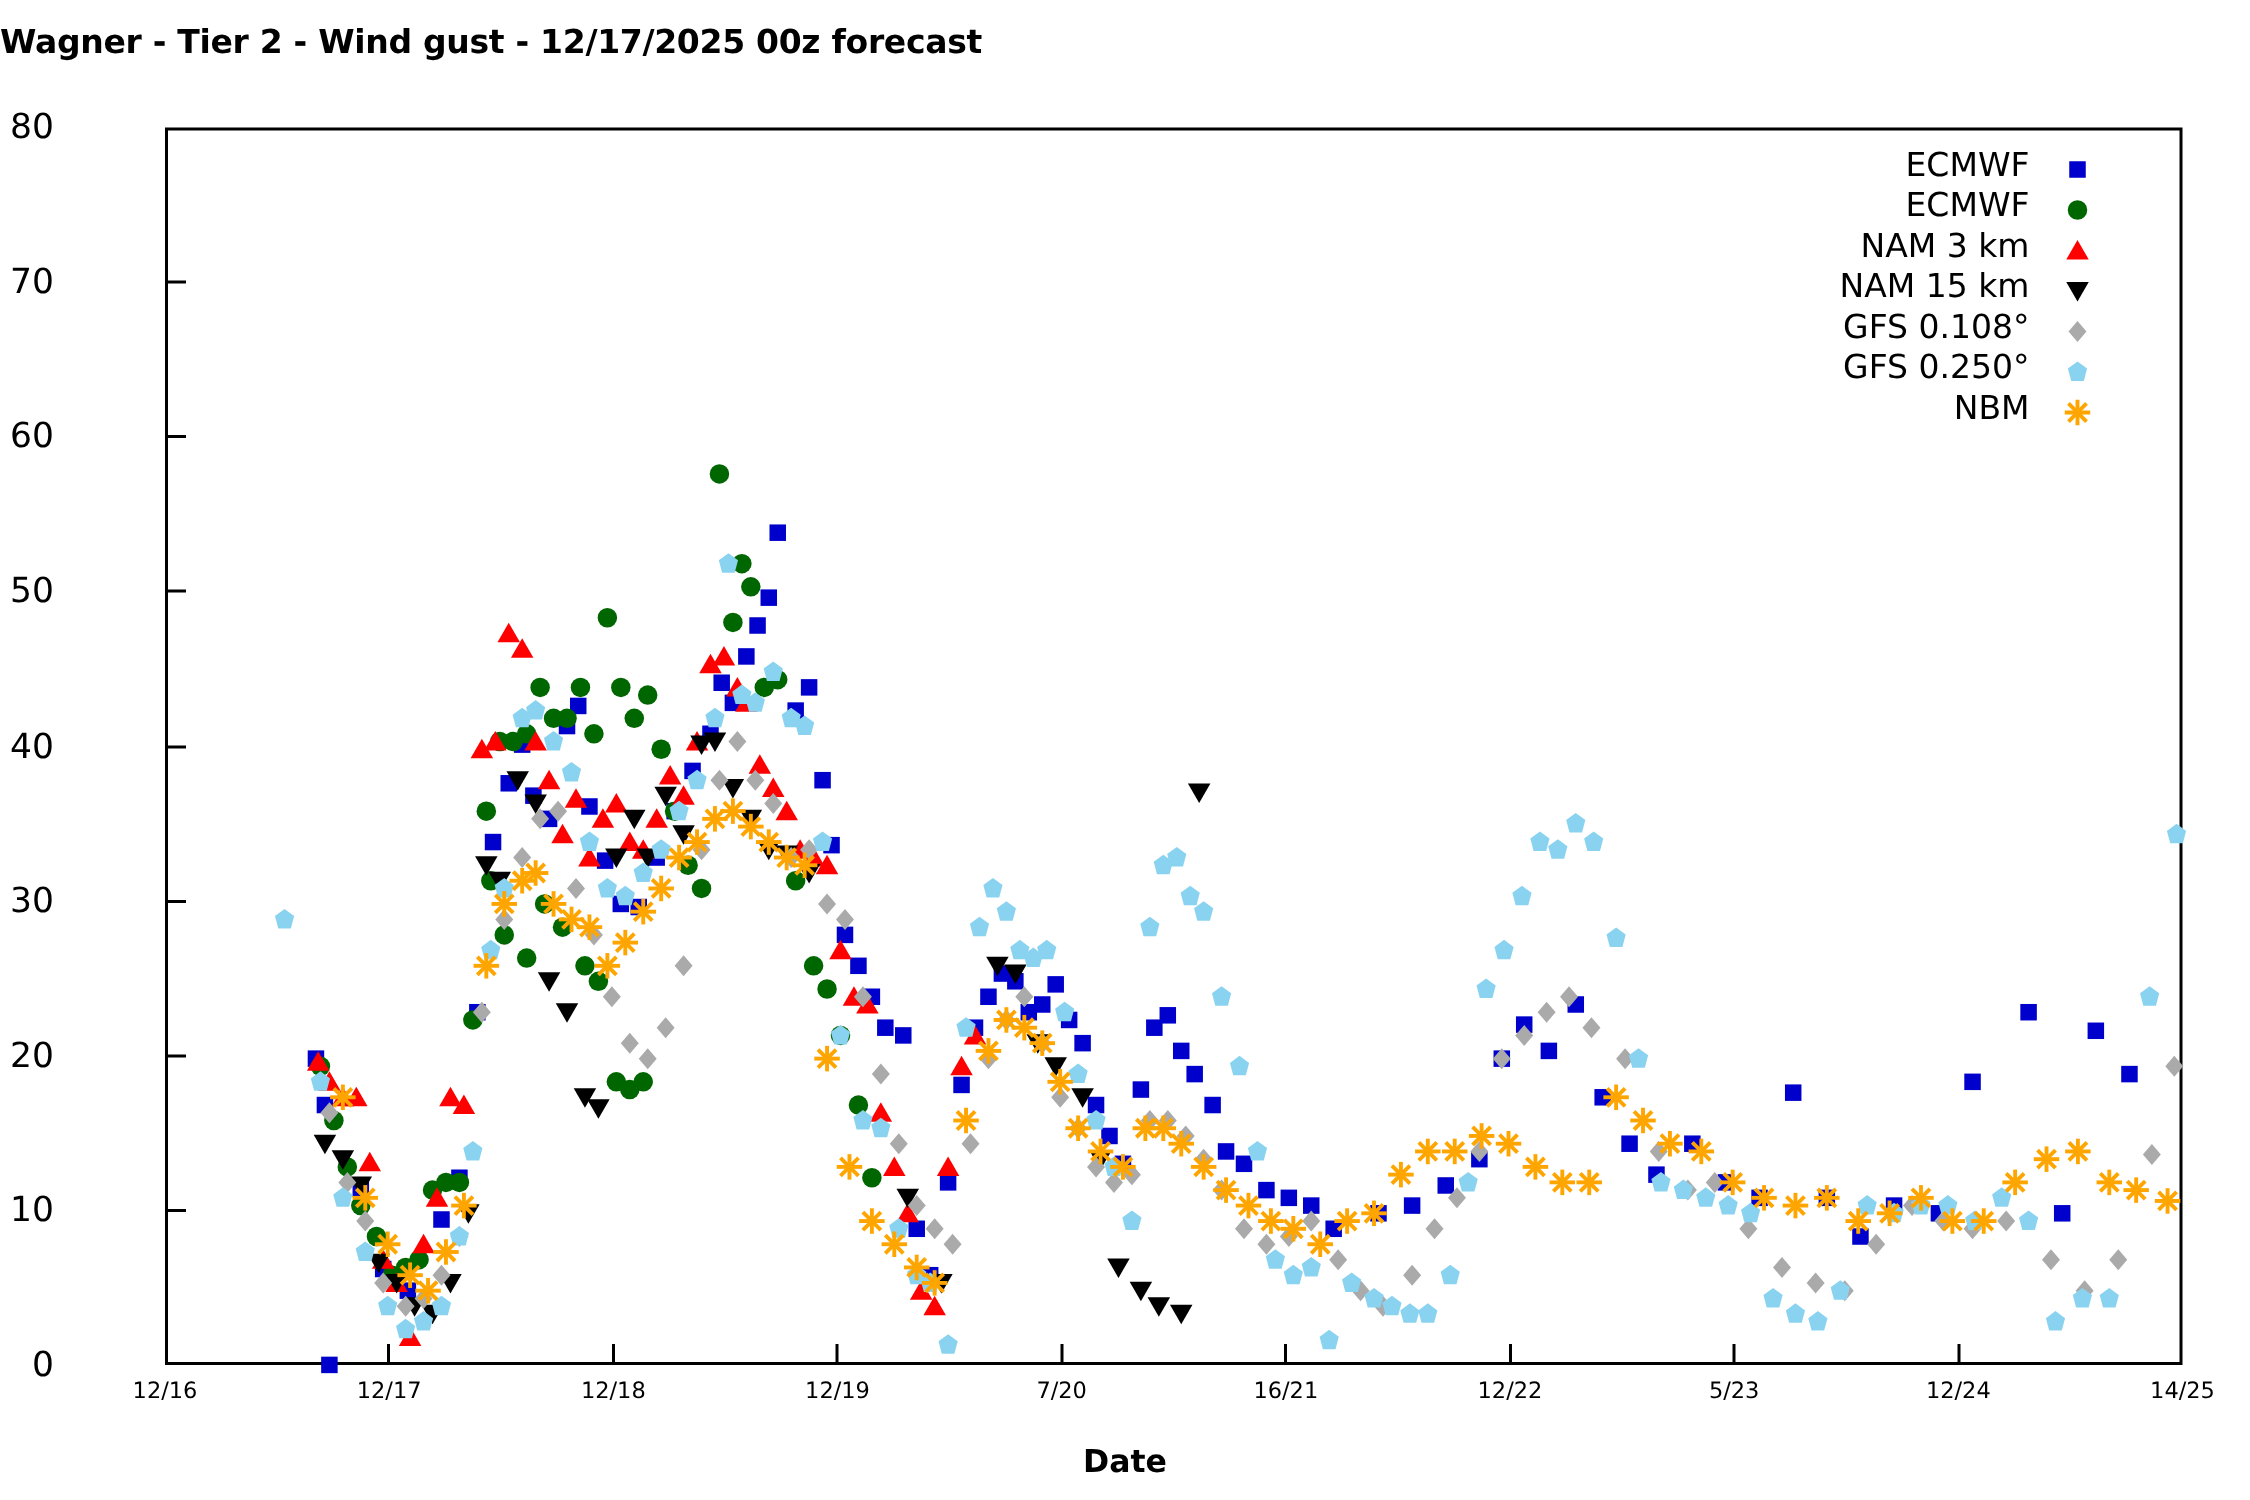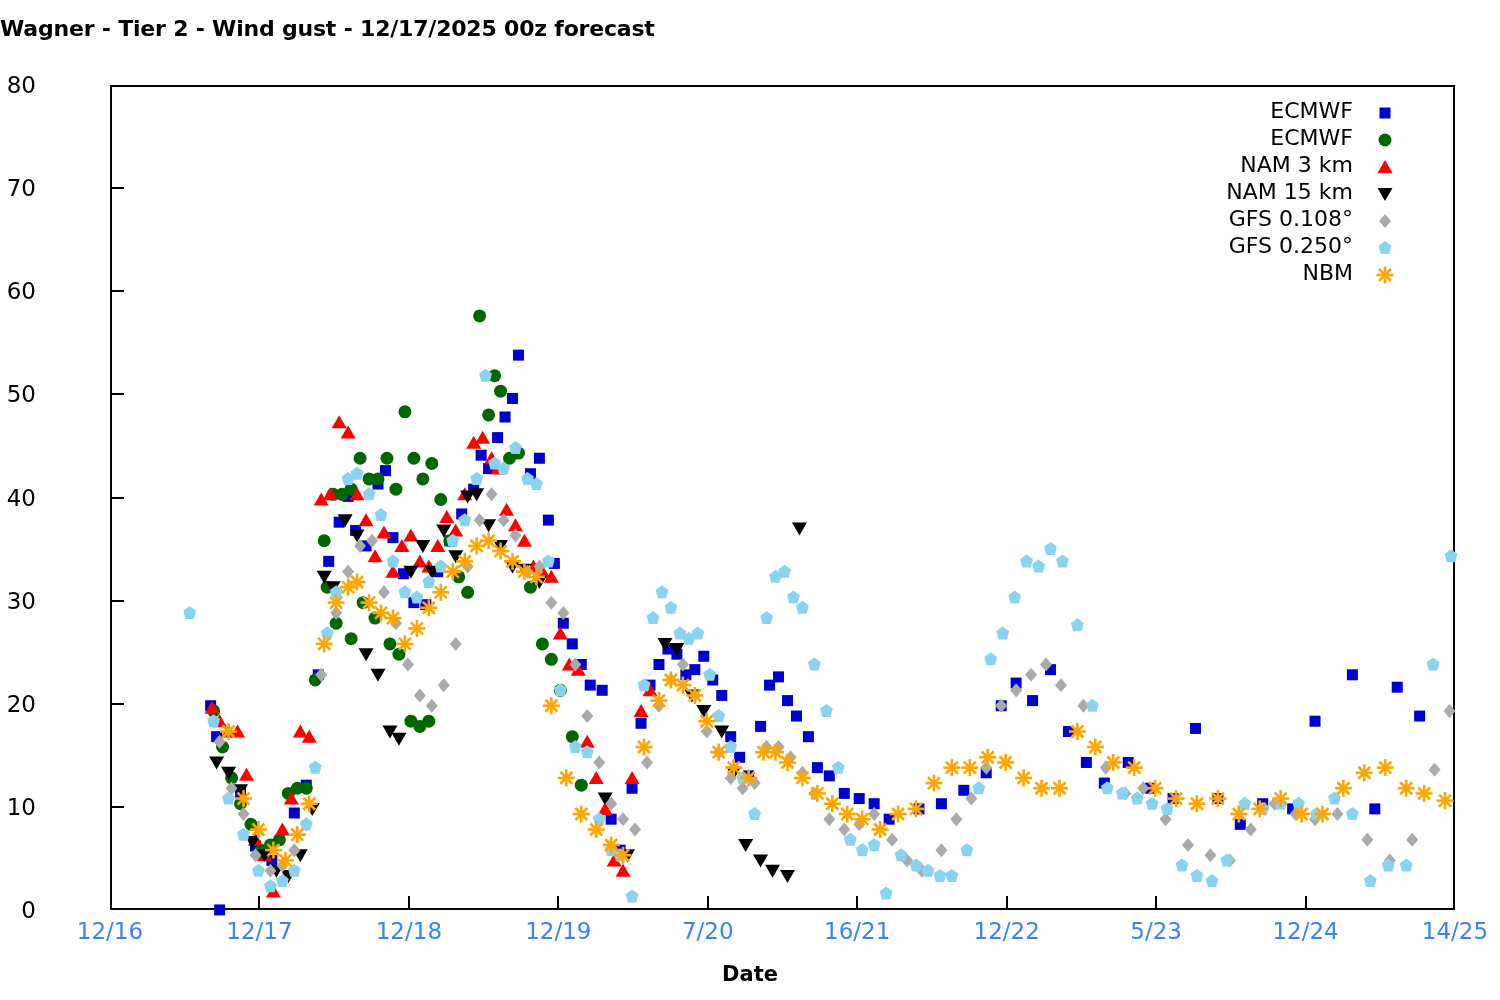--- a/index.html
+++ b/index.html
@@ -5,21 +5,21 @@
   html,body{margin:0;padding:0;background:#fff;}
   body{width:1500px;height:1000px;font-family:"DejaVu Sans",sans-serif;position:relative;overflow:hidden;}
   #root{position:absolute;inset:0;}
   #title{position:absolute;left:0;right:0;top:16px;text-align:left;font-weight:bold;font-size:22px;color:#000;
          font-family:"DejaVu Sans",sans-serif;letter-spacing:-0.2px;}
   #plot{position:absolute;left:110px;top:85px;width:1345px;height:825px;border:2px solid #000;box-sizing:border-box;background:#fff;}
   #markers{position:absolute;inset:0;overflow:visible;}
   .ytick{position:absolute;right:1464px;transform:translateY(-50%);font-size:23px;color:#000;
          font-family:"DejaVu Sans",sans-serif;white-space:nowrap;text-align:right;width:60px;}
   .ytickmark{position:absolute;left:110px;width:14px;height:2px;background:#000;}
-  .xtick{position:absolute;top:918px;transform:translateX(-50%);font-size:23px;color:#3b82f6;
+  .xtick{position:absolute;top:918px;transform:translateX(-50%);font-size:15px;color:#000000;
          font-family:"DejaVu Sans",sans-serif;white-space:nowrap;}
   .xtickmark{position:absolute;top:896px;width:2px;height:14px;background:#000;}
   #ylabel{position:absolute;left:-2px;top:50%;transform:translateY(-50%) rotate(-90deg);transform-origin:center;
           font-size:21px;font-weight:bold;color:#000;white-space:nowrap;}
   #ylabel-wrap{position:absolute;left:8px;top:0;height:1000px;width:34px;}
   #xlabel{position:absolute;left:0;right:0;top:962px;text-align:center;font-size:21px;font-weight:bold;color:#000;}
   #legend{position:absolute;left:1180px;top:96px;width:215px;}
   .legrow{display:flex;align-items:flex-end;justify-content:flex-end;height:27px;}
   .leglabel{font-size:22px;color:#000;margin-right:22px;white-space:nowrap;
             font-family:"DejaVu Sans",sans-serif;}

